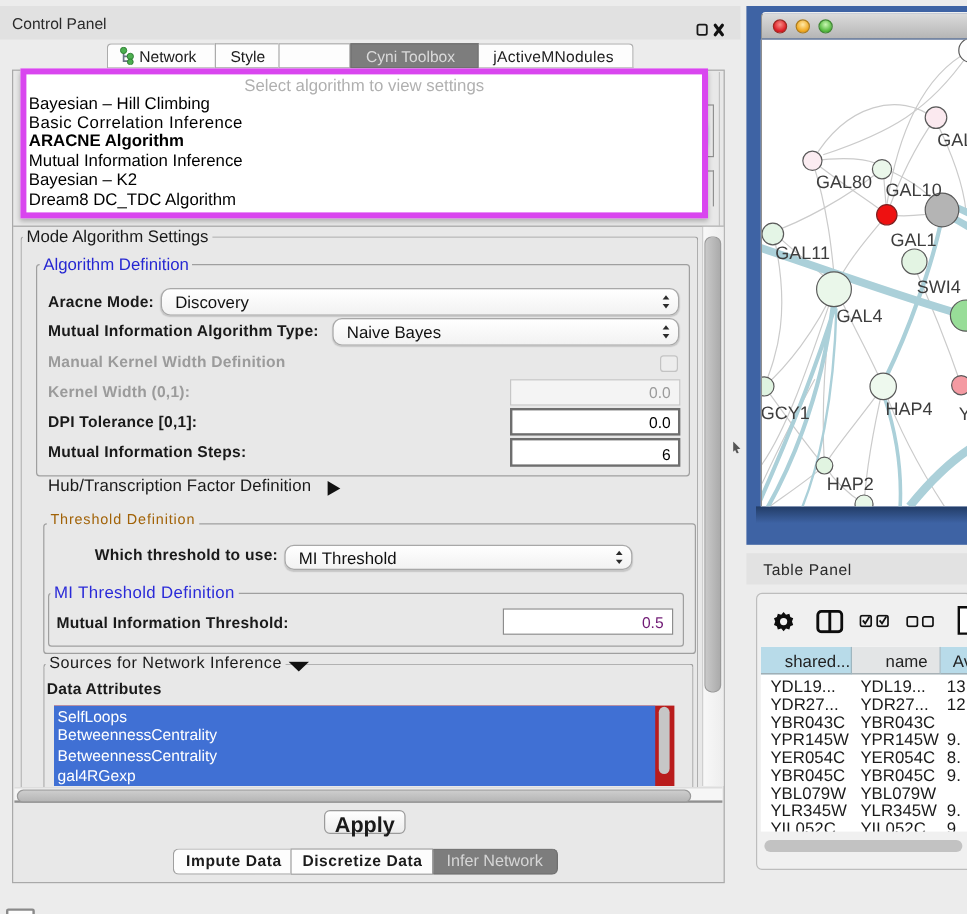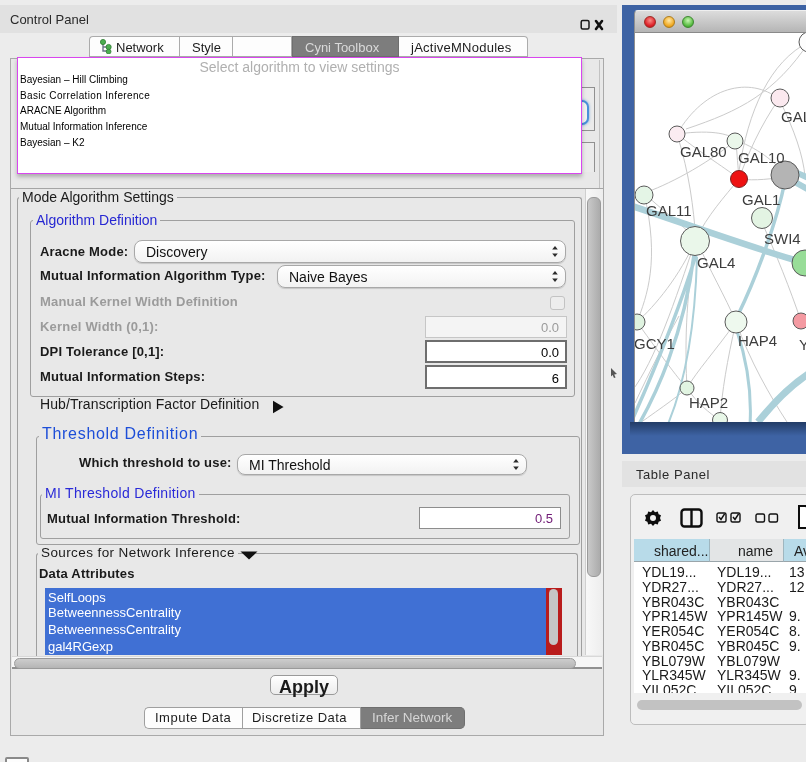--- a/index.html
+++ b/index.html
@@ -1,40 +1,40 @@
 <!DOCTYPE html>
 <html><head>
 <meta charset="utf-8">
 <style>
 html,body{margin:0;padding:0;}
 #root{position:relative;width:806px;height:762px;background:#ececec;overflow:hidden;
   font-family:"Liberation Sans",sans-serif;font-size:14px;color:#1a1a1a;}
 .abs{position:absolute;}
-.b{font-weight:normal;}
+.b{font-weight:bold;}
 .gray{color:#9b9b9b;}
 
 #cp-title{background:#e1e1e1;}
 #cp-title .t{position:absolute;left:10px;top:7px;font-size:13px;color:#2a2a2a;}
 #panel{background:#e8e8e8;border:1px solid #a9a9a9;box-sizing:border-box;}
 .group{position:absolute;border:1px solid #9f9f9f;border-radius:3px;}
 .glabel{position:absolute;background:#e8e8e8;padding:0 3px;line-height:13px;}
 .row-label{position:absolute;font-weight:bold;font-size:13px;letter-spacing:0.2px;}
 .combo{position:absolute;background:linear-gradient(#ffffff,#f2f2f2);border:1px solid #a8a8a8;border-radius:8px;box-sizing:border-box;box-shadow:0 1px 1px rgba(0,0,0,0.15);}
 .combo .ct{position:absolute;left:11px;top:3px;font-size:14px;color:#111;}
 .combo svg{position:absolute;right:6px;top:3px;}
 .field{position:absolute;box-sizing:border-box;background:#fff;text-align:right;font-size:13px;}
 .seg{position:absolute;height:22px;box-sizing:border-box;background:#fdfdfd;border:1px solid #9f9f9f;}
 
 .sb-v-track{position:absolute;background:linear-gradient(90deg,#f8f8f8,#ededed);border-left:1px solid #cfcfcf;}
 .sb-thumb{position:absolute;background:linear-gradient(90deg,#c9c9c9,#ababab);border:1px solid #9a9a9a;border-radius:6px;}
 
-#popup{position:absolute;left:17px;top:57px;width:563px;height:115px;background:#ffffff;border:1px solid #d946ef;
+#popup{position:absolute;left:17px;top:57px;width:563px;height:115px;background:#ffffff;border:5px solid #d946ef;
  box-shadow:0 3px 4px rgba(0,0,0,0.25);}
 #popup .hint{position:absolute;left:0;right:0;top:3px;text-align:center;color:#b0b0b0;}
-#popup .it{position:absolute;left:2px;font-size:10px;color:#000;white-space:nowrap;}
+#popup .it{position:absolute;left:2px;font-size:14px;color:#000;white-space:nowrap;}
 
 #desktop{left:622px;top:5px;width:184px;height:449px;background:#3e63a4;position:absolute;}
 #netwin-title{left:634px;top:10px;width:172px;height:23px;position:absolute;background:linear-gradient(#dcdcdc,#b5b5b5);border-top:1px solid #efefef;border-left:1px solid #8f8f8f;border-bottom:1px solid #8a8a8a;border-radius:4px 0 0 0;box-sizing:border-box;z-index:3;}
 #canvas{left:634px;top:33px;width:172px;height:389px;position:absolute;background:#ffffff;border-left:1px solid #8f8f8f;box-sizing:border-box;overflow:hidden;}
 .light{position:absolute;width:12px;height:12px;border-radius:50%;top:5px;}
 #tp-title{left:622px;top:461px;width:184px;height:26px;background:#e2e2e2;position:absolute;}
 #tp-box{left:630px;top:494px;width:180px;height:231px;position:absolute;background:#f0f0f0;border:1px solid #bdbdbd;border-radius:5px;box-sizing:border-box;}
 </style>
 </head>
 <body>
@@ -111,21 +111,21 @@
 
 <span class="row-label" style="left:40px;top:369px;">Mutual Information Steps:</span>
 <div class="field" style="left:425px;top:365px;width:142px;height:24px;border:2px solid #6e6e6e;padding:4px 6px 0 0;color:#000;">6</div>
 
 <span class="abs" style="left:40px;top:396px;font-size:14px;letter-spacing:0.1px;">Hub/Transcription Factor Definition</span>
 <svg class="abs" style="left:271px;top:400px;" width="14" height="14" viewBox="0 0 14 14">
       <path d="M2 0.8 L12.6 7 L2 13.2 Z" fill="#111"></path>
     </svg>
 
 <div class="group" style="left:36px;top:436px;width:542px;height:107px;"></div>
-<div class="glabel" style="left:39px;top:427px;color:#1d4ed8;font-size:16px;letter-spacing:0.7px;">Threshold Definition</div>
+<div class="glabel" style="left:39px;top:427px;color:#a16207;font-size:12px;letter-spacing:0.7px;">Threshold Definition</div>
 
 <span class="row-label" style="left:79px;top:455px;">Which threshold to use:</span>
 <div class="combo" style="left:237px;top:454px;width:290px;height:21px;">
   <span class="ct" style="top:2px;">MI Threshold</span>
   <svg width="8" height="15" viewBox="0 0 8 15" style="top:2px;">
         <path d="M4 2 L6.8 5.6 L1.2 5.6 Z" fill="#2b2b2b"></path>
         <path d="M4 13 L1.2 9.4 L6.8 9.4 Z" fill="#2b2b2b"></path>
       </svg>
 </div>
 
@@ -168,20 +168,21 @@
   <span class="abs" style="left:228px;top:3px;color:#d6d6d6;font-size:13.5px;">Infer Network</span>
 </div>
 
 <div class="abs" id="popup">
   <div class="hint" style="top:1px;">Select algorithm to view settings</div>
   <span class="it" style="top:16px;">Bayesian – Hill Climbing</span>
   <span class="it" style="top:31.5px;letter-spacing:0.35px;">Basic Correlation Inference</span>
   <span class="it b" style="top:47px;">ARACNE Algorithm</span>
   <span class="it" style="top:63px;">Mutual Information Inference</span>
   <span class="it" style="top:79px;">Bayesian – K2</span>
+  <span class="it" style="top:95.5px;">Dream8 DC_TDC Algorithm</span>
 </div>
 
 <svg class="abs" style="left:610px;top:368px;" width="8" height="10" viewBox="0 0 8 10">
       <path d="M1 0 L7 6 L4.2 6.4 L5.6 9.4 L4 10 L2.6 7 L1 8.4 Z" fill="#555"></path>
     </svg>
 
 <div class="abs" style="left:5px;top:757px;width:20px;height:10px;background:#fdfdfd;border:2px solid #8a8a8a;border-radius:2px;"></div>
 
 <div class="abs" id="desktop"></div>
 <div class="abs" style="left:630px;top:422px;width:176px;height:14px;background:linear-gradient(#223c66,#3e63a4);"></div>

